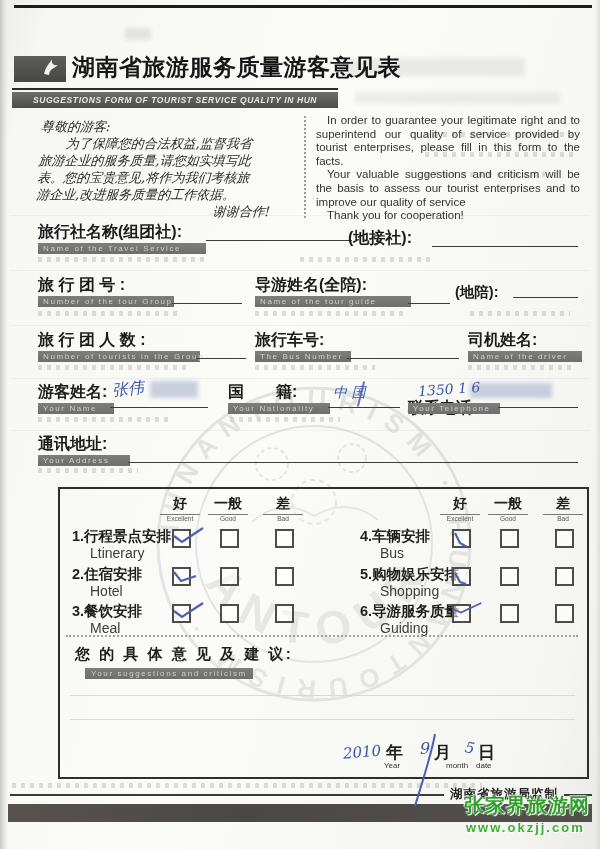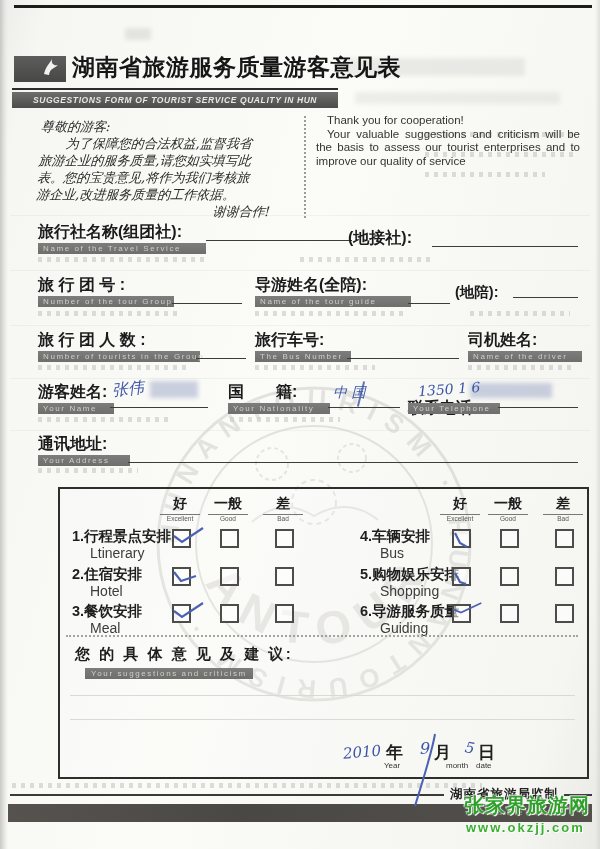--- a/index.html
+++ b/index.html
@@ -132,22 +132,23 @@
   <div class="abs introCN">
     <div>尊敬的游客:</div>
     <div class="ind">为了保障您的合法权益,监督我省</div>
     <div>旅游企业的服务质量,请您如实填写此</div>
     <div>表。您的宝贵意见,将作为我们考核旅</div>
     <div>游企业,改进服务质量的工作依据。</div>
     <div class="r">谢谢合作!</div>
   </div>
   <div class="abs dotsep"></div>
   <div class="abs introEN">
+    <p class="ind">In order to guarantee your legitimate right and to superintend our quality of service provided by tourist enterprises, please fill in this form to the facts.</p>
+    <p class="ind">Your valuable suggestions and criticism will be the basis to assess our tourist enterprises and to improve our quality of service</p>
     <p class="ind">Thank you for cooperation!</p>
-    <p class="ind">Your valuable suggestions and criticism will be the basis to assess our tourist enterprises and to improve our quality of service</p>
   </div>
 
   <div class="abs lbl" style="left:38px;top:222px;">旅行社名称(组团社):</div>
   <div class="abs estrip" style="left:38px;top:243px;width:158px;">Name of the Travel Service</div>
   <div class="abs uline" style="left:206px;top:240px;width:146px;"></div>
   <div class="abs lbl" style="left:348px;top:228px;">(地接社):</div>
   <div class="abs uline" style="left:432px;top:246px;width:146px;"></div>
 
   <div class="abs lbl" style="left:38px;top:275px;">旅 行 团 号 :</div>
   <div class="abs estrip" style="left:38px;top:296px;width:126px;">Number of the tour Group</div>

